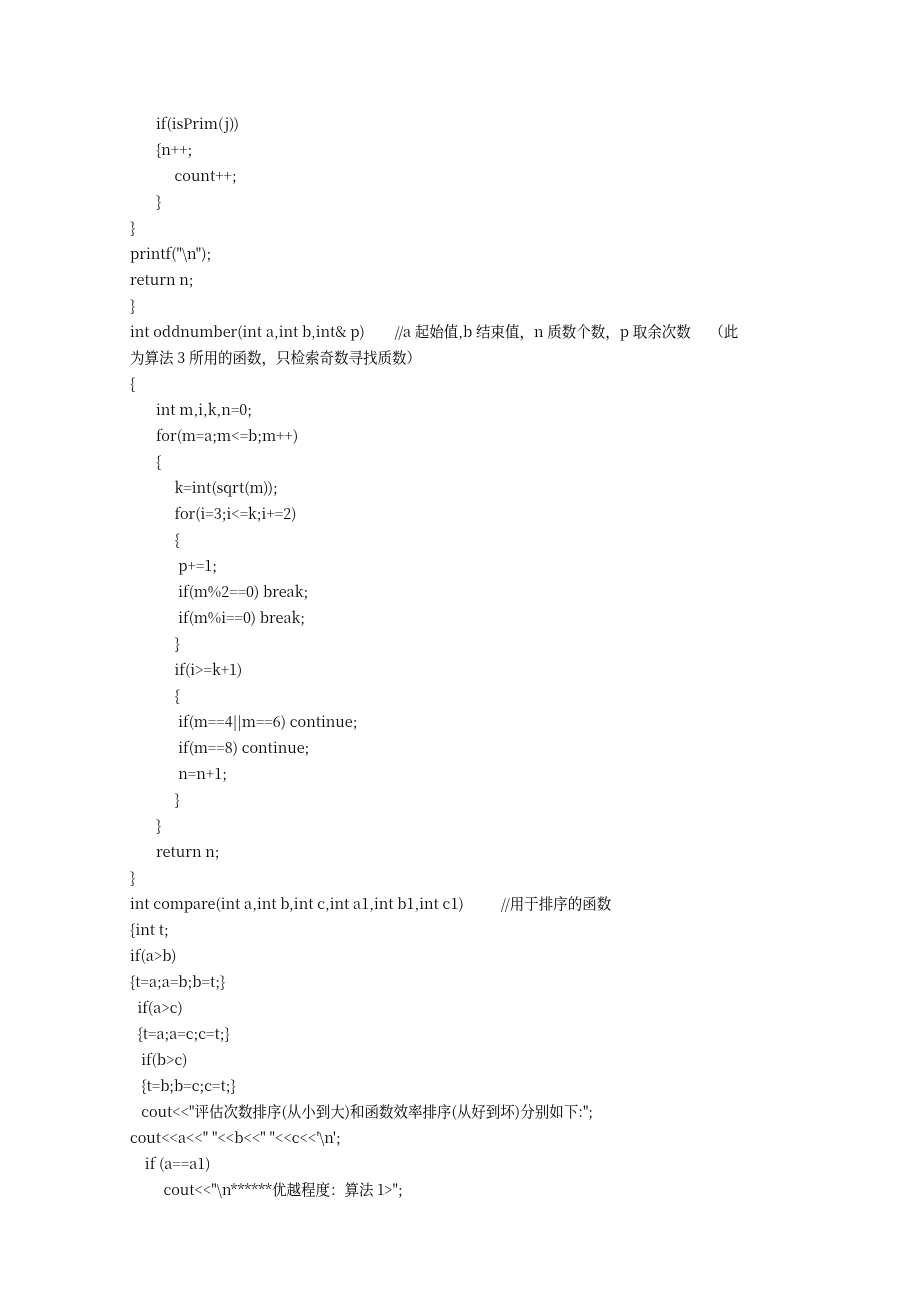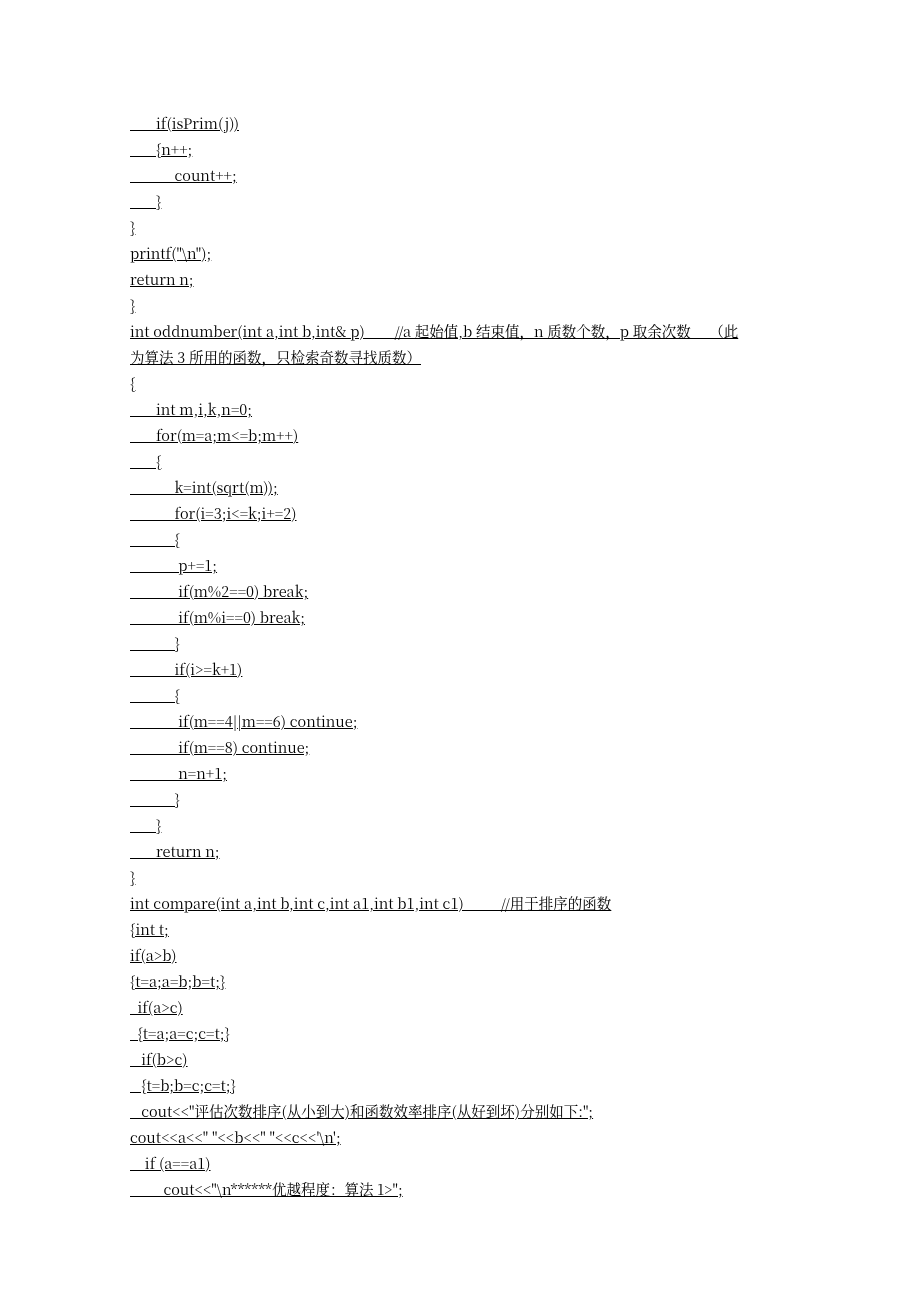--- a/index.html
+++ b/index.html
@@ -15,19 +15,18 @@
     box-sizing: border-box;
     padding: 110px 130px 130px 130px;
     font-family: "SimSun", "Songti SC", "Noto Serif CJK SC", serif;
     font-size: 14.5px;
     line-height: 26px;
     color: #000000;
     white-space: pre;
   }
   .line {
     display: block;
-    text-decoration: underline;
   }
 </style>
 </head>
 <body>
 
 <div class="page" id="page"><span class="line">       if(isPrim(j))</span><span class="line">       {n++;</span><span class="line">            count++;</span><span class="line">       }</span><span class="line">}</span><span class="line">printf("\n");</span><span class="line">return n;</span><span class="line">}</span><span class="line">int oddnumber(int a,int b,int&amp; p)        //a 起始值,b 结束值，n 质数个数，p 取余次数     （此</span><span class="line">为算法 3 所用的函数，只检索奇数寻找质数）</span><span class="line">{</span><span class="line">       int m,i,k,n=0;</span><span class="line">       for(m=a;m&lt;=b;m++)</span><span class="line">       {</span><span class="line">            k=int(sqrt(m));</span><span class="line">            for(i=3;i&lt;=k;i+=2)</span><span class="line">            {</span><span class="line">             p+=1;</span><span class="line">             if(m%2==0) break;</span><span class="line">             if(m%i==0) break;</span><span class="line">            }</span><span class="line">            if(i&gt;=k+1)</span><span class="line">            {</span><span class="line">             if(m==4||m==6) continue;</span><span class="line">             if(m==8) continue;</span><span class="line">             n=n+1;</span><span class="line">            }</span><span class="line"></span><span class="line">       }</span><span class="line">       return n;</span><span class="line">}</span><span class="line">int compare(int a,int b,int c,int a1,int b1,int c1)          //用于排序的函数</span><span class="line">{int t;</span><span class="line">if(a&gt;b)</span><span class="line">{t=a;a=b;b=t;}</span><span class="line">  if(a&gt;c)</span><span class="line">  {t=a;a=c;c=t;}</span><span class="line">   if(b&gt;c)</span><span class="line">   {t=b;b=c;c=t;}</span><span class="line">   cout&lt;&lt;"评估次数排序(从小到大)和函数效率排序(从好到坏)分别如下:";</span><span class="line">cout&lt;&lt;a&lt;&lt;" "&lt;&lt;b&lt;&lt;" "&lt;&lt;c&lt;&lt;'\n';</span><span class="line"></span><span class="line">    if (a==a1)</span><span class="line">         cout&lt;&lt;"\n******优越程度：算法 1&gt;";</span></div>
 
 </body></html>

